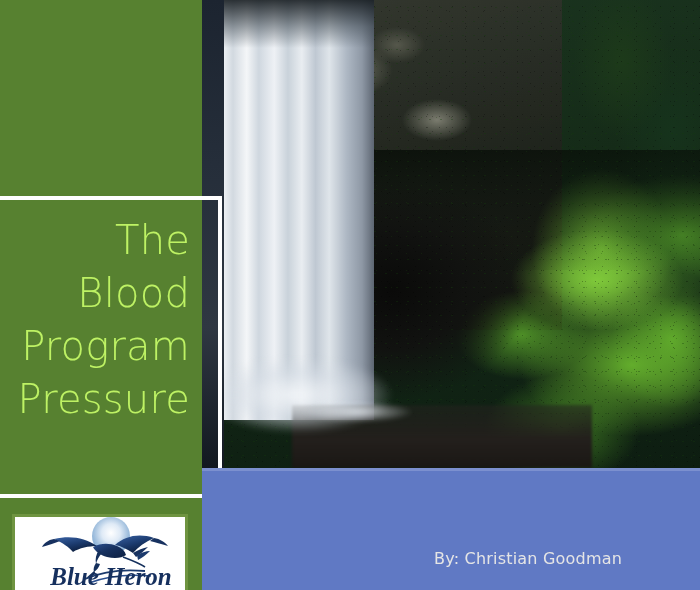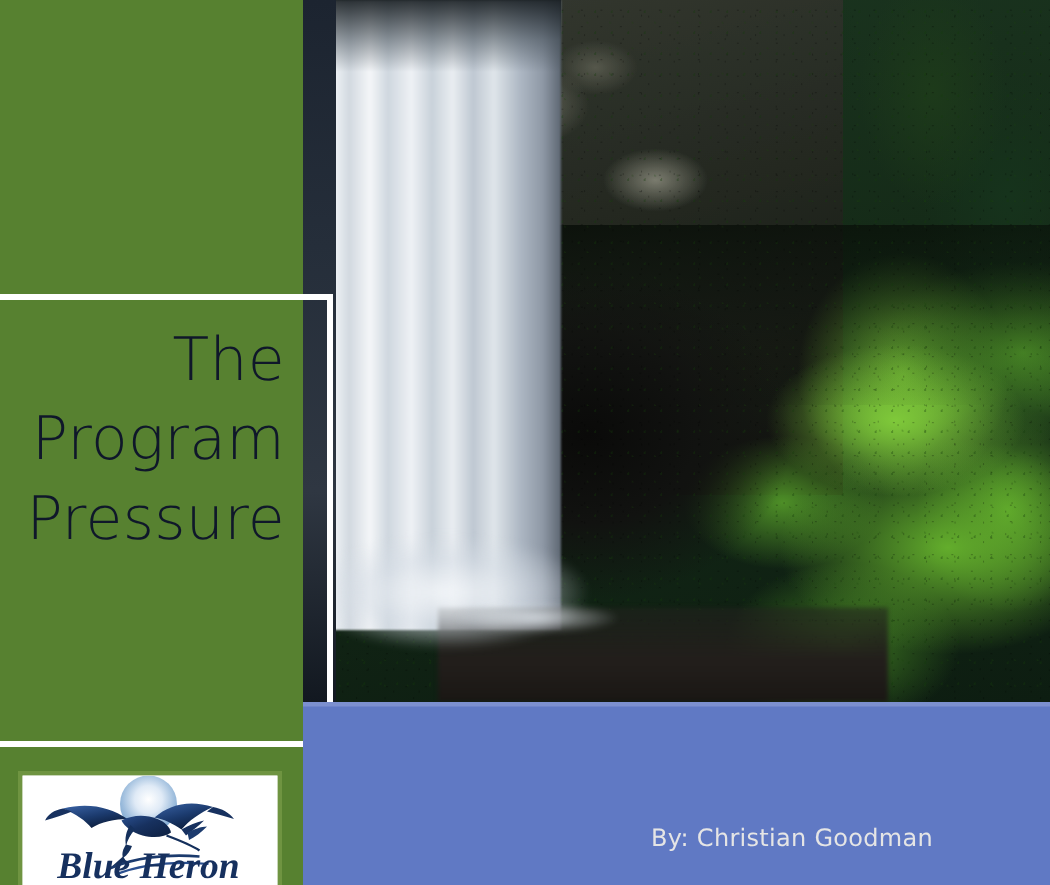--- a/index.html
+++ b/index.html
@@ -172,21 +172,21 @@
     width:190px;
     text-align:right;
     z-index:6;
   }
   .title-line {
     display:block;
     font-family:"DejaVu Sans", sans-serif;
     font-weight:300;
     font-size:40px;
     line-height:53px;
-    color:#0f172a;
+    color:#bef264;
     letter-spacing:.2px;
   }
 
   
   .blue-band {
     position:absolute;
     left:202px; top:468px;
     width:498px; height:122px;
     background:#6079c4;
   }
@@ -214,20 +214,21 @@
     background:#ffffff;
     border:3px solid #6f9441;
     border-bottom:none;
     overflow:hidden;
     z-index:8;
   }
   .logo-inner {
     position:relative;
     width:100%; height:100%;
     background:#ffffff;
+    margin-left:12px;
   }
   .logo-svg { position:absolute; left:0; top:0; }
 
   
   .green-right-strip {
     position:absolute;
     left:188px; top:498px; width:14px; height:92px;
     background:#578130;
   }
 </style>
@@ -253,20 +254,21 @@
   </div>
 
   <div class="green-panel"></div>
 
   <div class="title-frame"></div>
   <div class="title-frame-left"></div>
   <div class="title-frame-left2"></div>
 
   <div class="title-block">
     <span class="title-line">The</span>
+    <span class="title-line">Blood</span>
     <span class="title-line">Program</span>
     <span class="title-line">Pressure</span>
   </div>
 
   <div class="blue-band">
     <div class="blue-band-top"></div>
   </div>
   <div class="byline">By: Christian Goodman</div>
 
   <div class="green-right-strip"></div>

